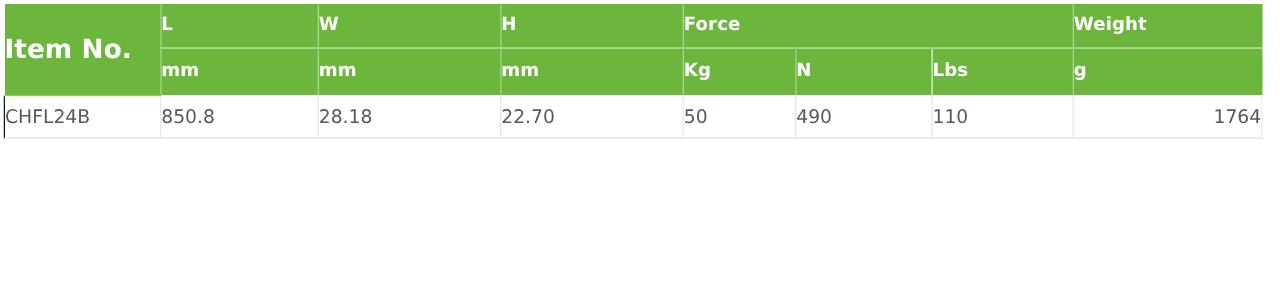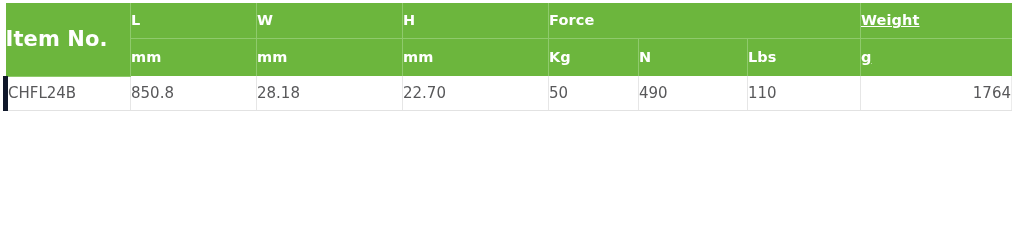--- a/index.html
+++ b/index.html
@@ -51,21 +51,20 @@
     box-sizing: border-box;
     white-space: nowrap;
     overflow: hidden;
   }
   .hdr.item-no {
     height: 73px;
     font-size: 21px;
   }
   .hdr.last-col {
     border-right: none;
-    text-decoration: underline;
   }
   .hdr.subrow {
     height: 38px;
     border-bottom: none;
   }
 
   
   .cell {
     background: #ffffff;
     color: #58585a;
@@ -77,21 +76,21 @@
     border-right: 1px solid #e6e6e6;
     border-bottom: 1px solid #e2e2e2;
     white-space: nowrap;
     overflow: hidden;
   }
   .cell.last-col {
     border-right: none;
   }
 
   tr.data-row td:first-child {
-    border-left: 5px solid #0f172a;
+    border-left: 1px solid #0f172a;
     margin-left: 16px;
   }
   tr.data-row td:last-child {
     border-right: 1px solid #ececec;
     text-align: right;
   }
 </style>
 </head>
 <body>
 

